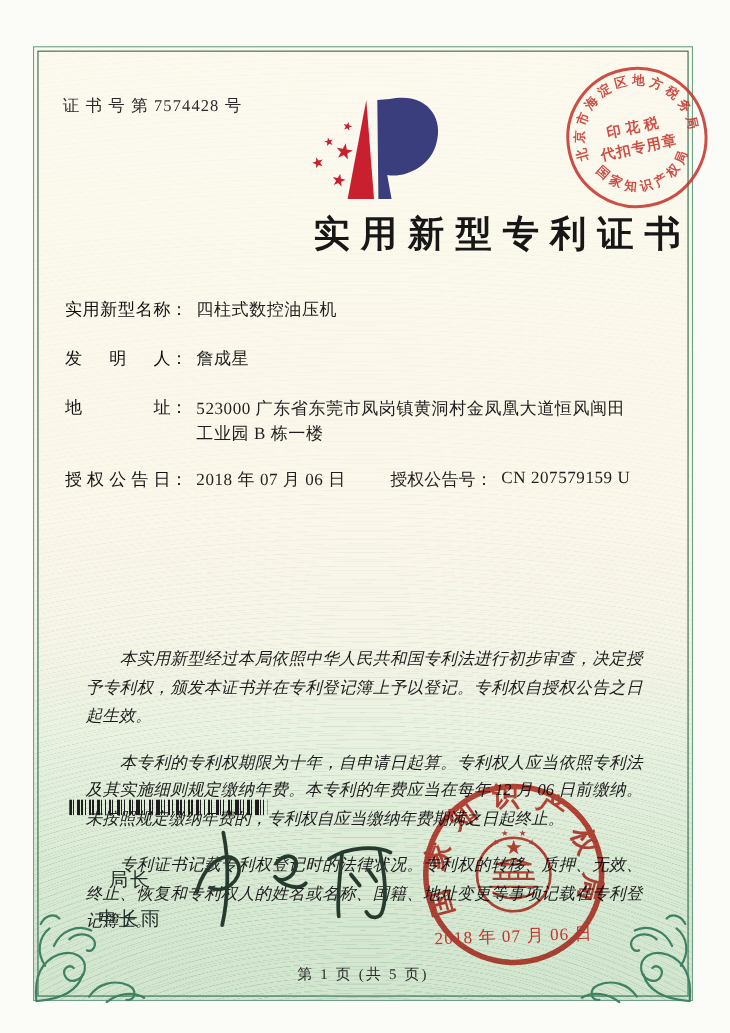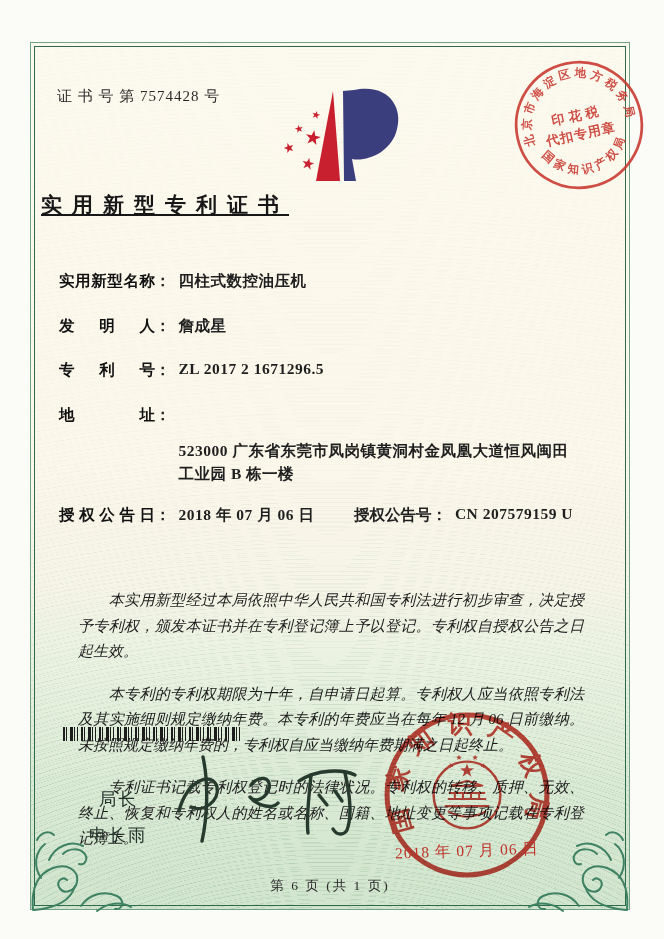--- a/index.html
+++ b/index.html
@@ -29,30 +29,30 @@
       repeating-radial-gradient(ellipse 900px 520px at 50% 118%, rgba(80,145,100,0.16) 0 1px, transparent 1px 7px),
       repeating-radial-gradient(ellipse 760px 480px at 50% 126%, rgba(80,145,100,0.10) 0 1px, transparent 1px 10px);
     -webkit-mask-image:linear-gradient(180deg,rgba(0,0,0,0.12) 0%,rgba(0,0,0,0.15) 40%,rgba(0,0,0,0.45) 65%,rgba(0,0,0,0.95) 85%,#000 100%);
             mask-image:linear-gradient(180deg,rgba(0,0,0,0.12) 0%,rgba(0,0,0,0.15) 40%,rgba(0,0,0,0.45) 65%,rgba(0,0,0,0.95) 85%,#000 100%);
   }
   .inner-border{position:absolute;inset:3px;border:1.5px solid var(--border-green);pointer-events:none;}
   .cert-no{position:absolute;left:26px;top:44px;font-size:15px;letter-spacing:1px;color:#2a2a2a;}
   .logo{position:absolute;left:222px;top:36px;width:160px;height:110px;}
   .tax-stamp{position:absolute;left:480px;top:14px;width:136px;height:136px;transform:rotate(-12deg);opacity:0.88;z-index:5;}
   .title{
-    position:absolute;left:0;right:0;top:148px;text-align:left;
-    font-size:21px;font-weight:bold;letter-spacing:10px;padding-left:10px;color:#171717;text-decoration:underline;
+    position:absolute;left:0;right:0;top:148px;text-align:right;
+    font-size:33px;font-weight:bold;letter-spacing:10px;padding-left:10px;color:#171717;
   }
   .fields{position:absolute;left:28px;right:26px;top:228px;font-size:15.5px;}
-  .frow{margin-bottom:23.5px;white-space:nowrap;font-weight:bold;}
+  .frow{margin-bottom:23.5px;white-space:nowrap;}
   .flabel{display:inline-block;width:96px;text-align:justify;text-align-last:justify;vertical-align:top;color:#111;}
   .fcolon{display:inline-block;vertical-align:top;}
   .fvalue{display:inline-block;vertical-align:top;margin-left:8px;letter-spacing:0.5px;}
   .frow-address{margin-bottom:20px;}
-  .frow-address .fvalue{white-space:normal;width:402px;line-height:23px;margin-top:34px;}
+  .frow-address .fvalue{white-space:normal;width:402px;line-height:23px;}
   .frow-grant{display:flex;justify-content:space-between;margin-right:30px;}
   .paras{position:absolute;left:30px;right:28px;top:528px;font-size:15px;font-style:italic;line-height:25.5px;text-align:justify;color:#1c1c1c;}
   .paras p{margin:17px;text-indent:2.05em;}
   .barcode{
     position:absolute;left:32px;top:684px;width:180px;height:14px;
     background:repeating-linear-gradient(90deg,#1d1d1d 0 2px,transparent 2px 3px,#1d1d1d 3px 4px,transparent 4px 7px,#1d1d1d 7px 10px,transparent 10px 11px,#1d1d1d 11px 12px,transparent 12px 14px,#1d1d1d 14px 15px,transparent 15px 18px);
   }
   .signoff{position:absolute;left:58px;top:744px;font-size:17.5px;color:#22312a;letter-spacing:2px;}
   .signoff div{margin-bottom:12px;text-align:center;}
   .signature{position:absolute;left:118px;top:706px;width:230px;height:100px;z-index:3;}
@@ -139,23 +139,20 @@
     </svg>
 
     <div class="title">实用新型专利证书</div>
 
     <div class="fields">
       <div class="frow">
         <span class="flabel">实用新型名称</span><span class="fcolon">：</span><span class="fvalue">四柱式数控油压机</span>
       </div>
       <div class="frow">
         <span class="flabel">发明人</span><span class="fcolon">：</span><span class="fvalue">詹成星</span>
-      </div>
-      <div class="frow">
-        <span class="flabel">专利号</span><span class="fcolon">：</span><span class="fvalue">ZL 2017 2 1671296.5</span>
       </div>
       <div class="frow frow-address">
         <span class="flabel">地址</span><span class="fcolon">：</span><span class="fvalue">523000 广东省东莞市凤岗镇黄洞村金凤凰大道恒风闽田工业园 B 栋一楼</span>
       </div>
       <div class="frow frow-grant">
         <span>
           <span class="flabel">授权公告日</span><span class="fcolon">：</span><span class="fvalue">2018 年 07 月 06 日</span>
         </span>
         <span>
           <span>授权公告号</span><span>：</span><span class="fvalue">CN 207579159 U</span>
@@ -210,15 +207,15 @@
           <path d="M67,83 h36"></path>
           <path d="M73,83 v6 M81,83 v6 M89,83 v6 M97,83 v6"></path>
           <path d="M66,89 h38"></path>
           <path d="M63,96 h44"></path>
           <path d="M66,101 q19,11 38,0"></path>
         </g>
       </g>
     </svg>
     <div class="seal-date">2018 年 07 月 06 日</div>
 
-    <div class="footer">第 6 页 (共 1 页)</div>
+    <div class="footer">第 1 页 (共 5 页)</div>
   </div>
 </div>
 
 </body></html>

